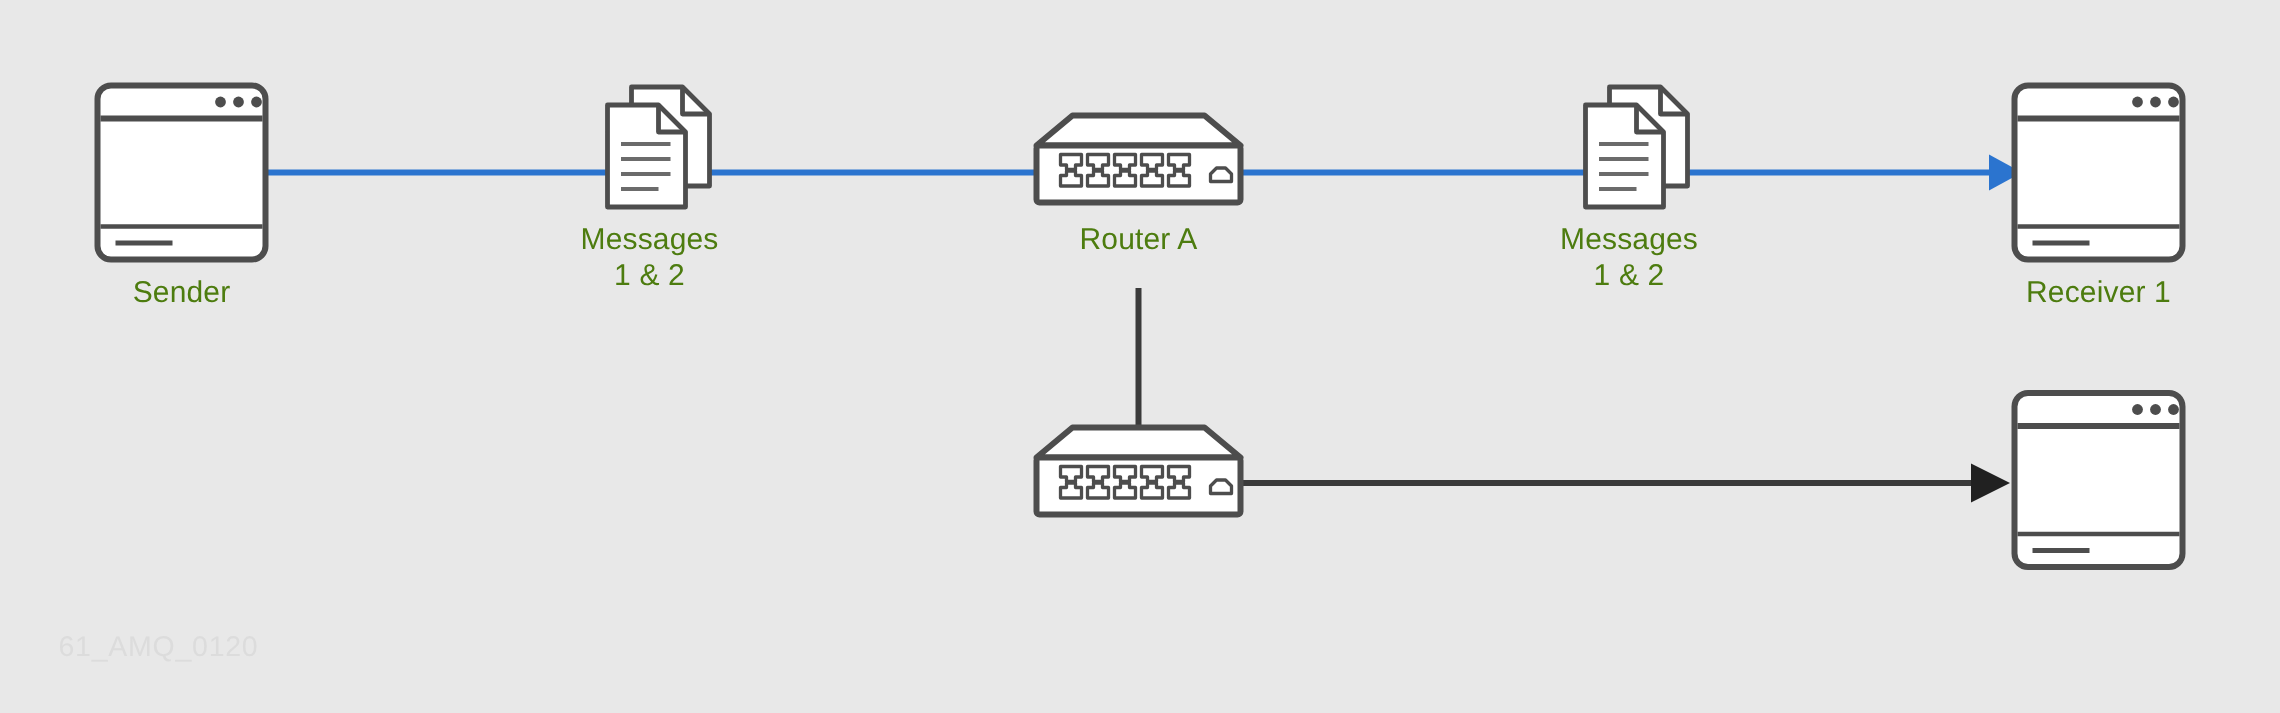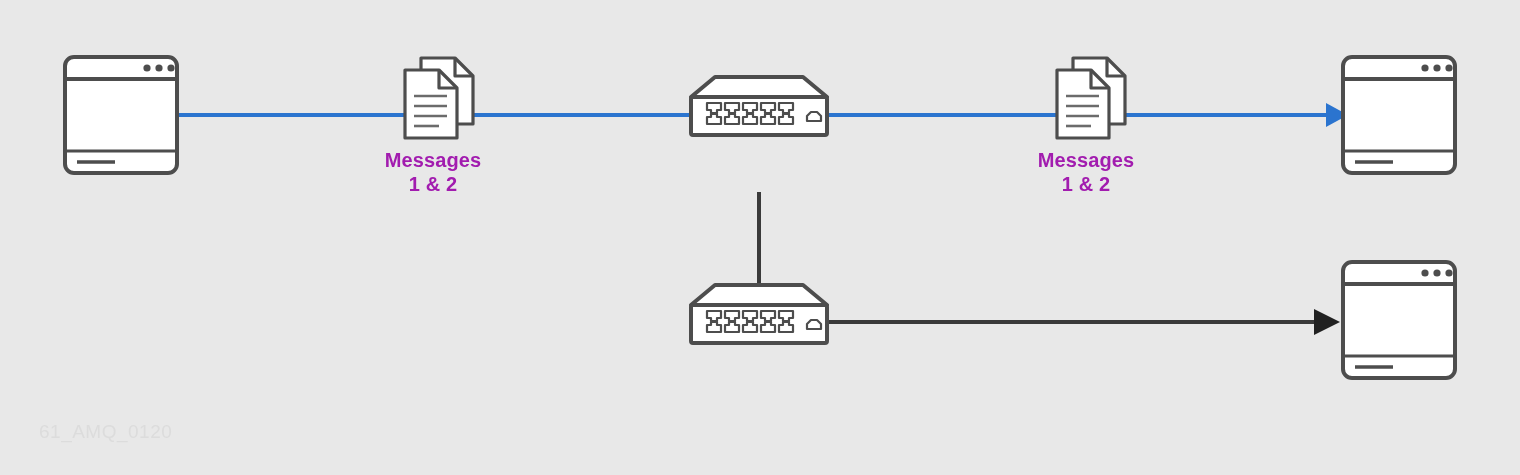--- a/index.html
+++ b/index.html
@@ -8,24 +8,24 @@
     background:#e8e8e8;
     font-family:"Liberation Sans","DejaVu Sans",sans-serif;
     overflow:hidden;
     position:relative;
   }
   #stage{position:absolute;left:0;top:0;width:1520px;height:475px;}
   svg.diagram{position:absolute;left:0;top:0;width:1520px;height:475px;display:block;}
   .node-label{
     position:absolute;
     text-align:center;
-    color:#a21caf;
+    color:#4d7c0f;
     font-size:20px;
     line-height:24px;
-    font-weight:700;
+    font-weight:400;
     white-space:pre-line;
     letter-spacing:0.1px;
   }
   .watermark{
     position:absolute;
     left:39px;top:421px;
     color:#dcdcdc;
     font-size:19px;
     letter-spacing:0.5px;
     font-family:"Liberation Sans","DejaVu Sans",sans-serif;
@@ -131,19 +131,22 @@
 
     <g>
       <use href="#router-icon" x="759" y="321"></use>
     </g>
 
     <g>
       <use href="#window-icon" x="1399" y="320"></use>
     </g>
   </svg>
 
+  <div class="node-label lbl-sender">Sender</div>
   <div class="node-label lbl-msg1">Messages
 1 &amp; 2</div>
+  <div class="node-label lbl-routera">Router A</div>
   <div class="node-label lbl-msg2">Messages
 1 &amp; 2</div>
+  <div class="node-label lbl-receiver1">Receiver 1</div>
 
   <div class="watermark">61_AMQ_0120</div>
 </div>
 
 </body></html>

